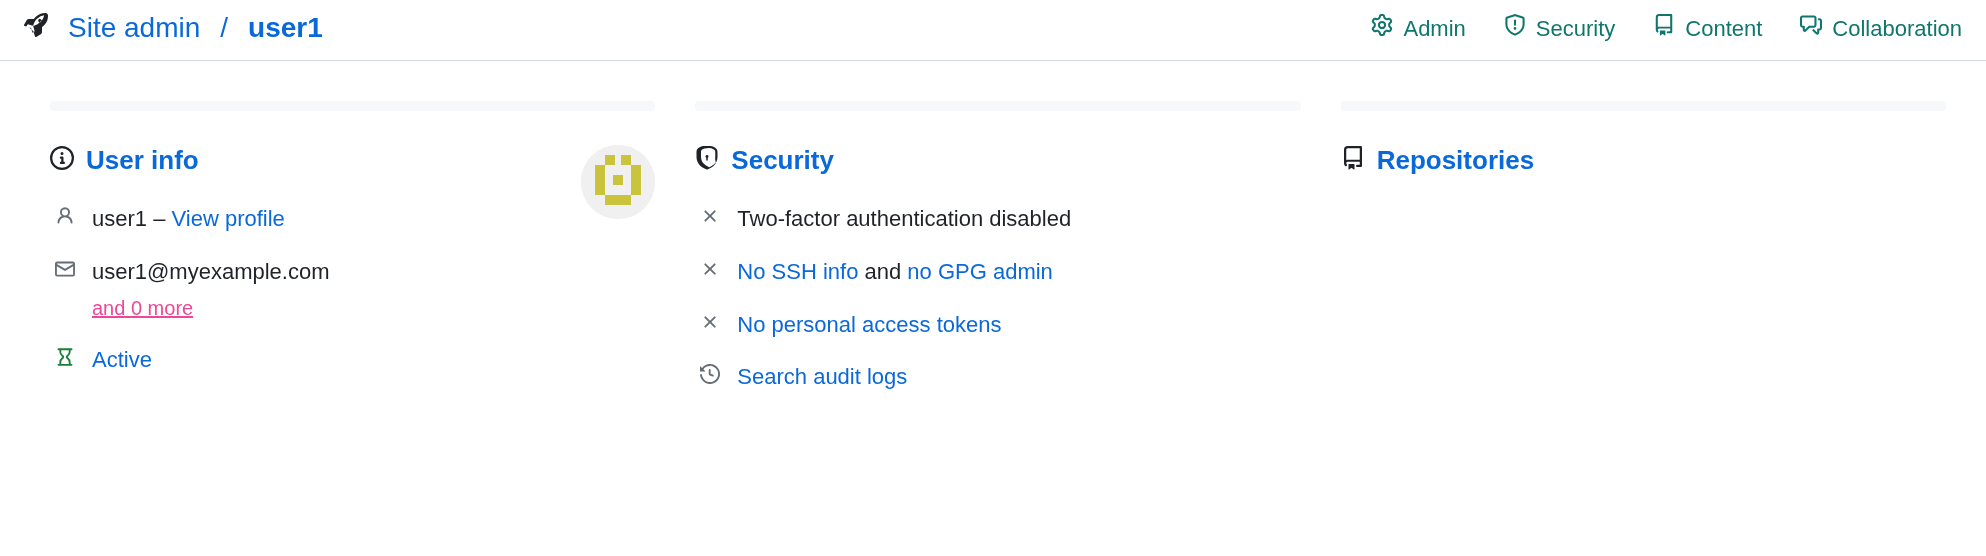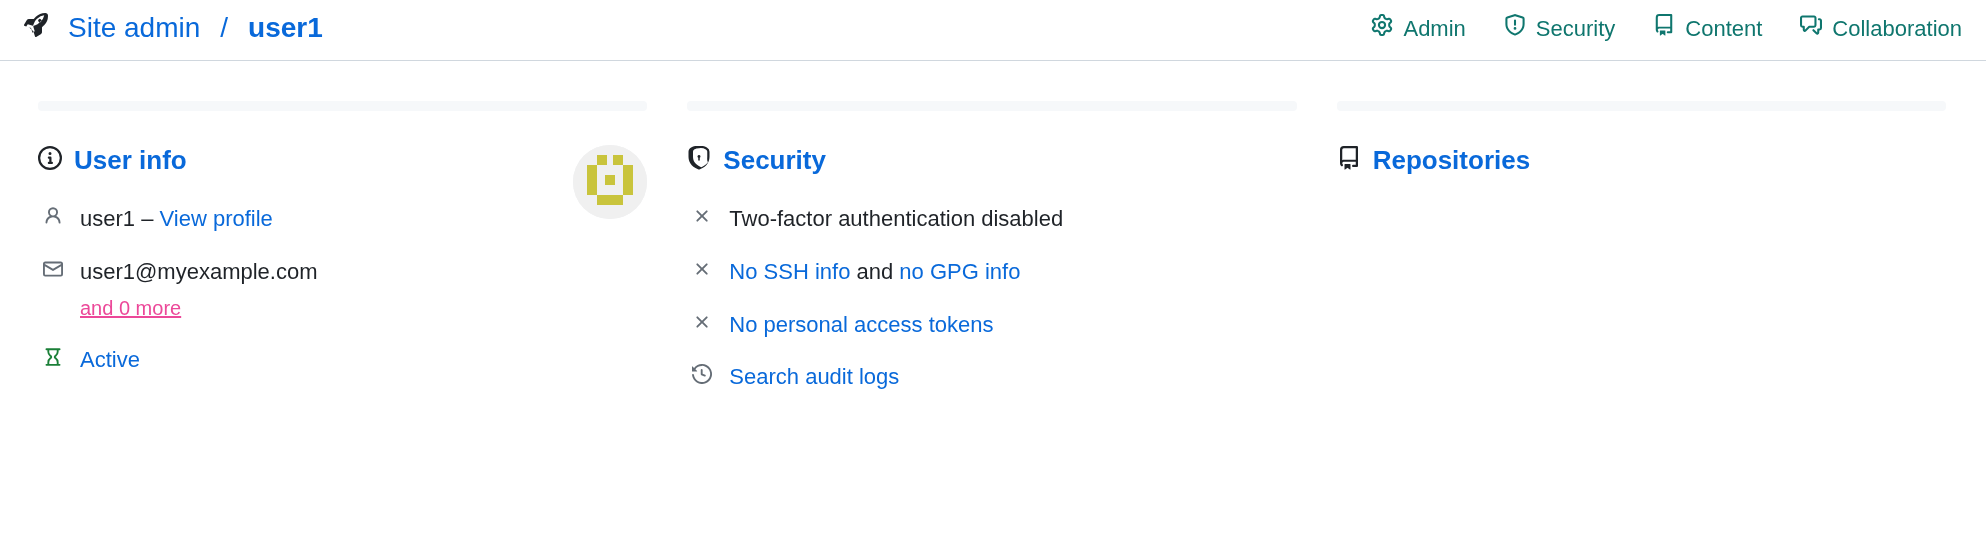--- a/index.html
+++ b/index.html
@@ -37,21 +37,21 @@
       align-items: flex-end;
       gap: 10px;
       color: #0f766e;
       font-size: 22px;
       cursor: pointer;
     }
     .topnav-item svg { width: 22px; height: 22px; }
     .content {
       display: flex;
       gap: 40px;
-      padding: 40px 40px 40px 38px;
+      padding: 40px 40px 40px 50px;
     }
     .panel {
       flex: 1;
       max-width: 620px;
     }
     .panel-topbar {
       height: 10px;
       background: #f6f8fa;
       border-radius: 4px;
       margin-bottom: 34px;
@@ -238,21 +238,21 @@
         </span>
         <span class="text">Two-factor authentication disabled</span>
       </div>
       <div class="row">
         <span class="icon muted-x">
           <svg viewBox="0 0 16 16" fill="currentColor">
               <path d="M3.72 3.72a.75.75 0 0 1 1.06 0L8 6.94l3.22-3.22a.749.749 0 0 1 1.275.326.749.749 0 0 1-.215.734L9.06 8l3.22 3.22a.749.749 0 0 1-.326 1.275.749.749 0 0 1-.734-.215L8 9.06l-3.22 3.22a.751.751 0 0 1-1.042-.018.751.751 0 0 1-.018-1.042L6.94 8 3.72 4.78a.75.75 0 0 1 0-1.06Z"></path>
             </svg>
         </span>
         <span class="text">
-          <a href="#" class="link">No SSH info</a><span> and </span><a href="#" class="link">no GPG info</a>
+          <a href="#" class="link">No SSH info</a><span> and </span><a href="#" class="link">no GPG admin</a>
         </span>
       </div>
       <div class="row">
         <span class="icon muted-x">
           <svg viewBox="0 0 16 16" fill="currentColor">
               <path d="M3.72 3.72a.75.75 0 0 1 1.06 0L8 6.94l3.22-3.22a.749.749 0 0 1 1.275.326.749.749 0 0 1-.215.734L9.06 8l3.22 3.22a.749.749 0 0 1-.326 1.275.749.749 0 0 1-.734-.215L8 9.06l-3.22 3.22a.751.751 0 0 1-1.042-.018.751.751 0 0 1-.018-1.042L6.94 8 3.72 4.78a.75.75 0 0 1 0-1.06Z"></path>
             </svg>
         </span>
         <span class="text">
           <a href="#" class="link">No personal access tokens</a>

